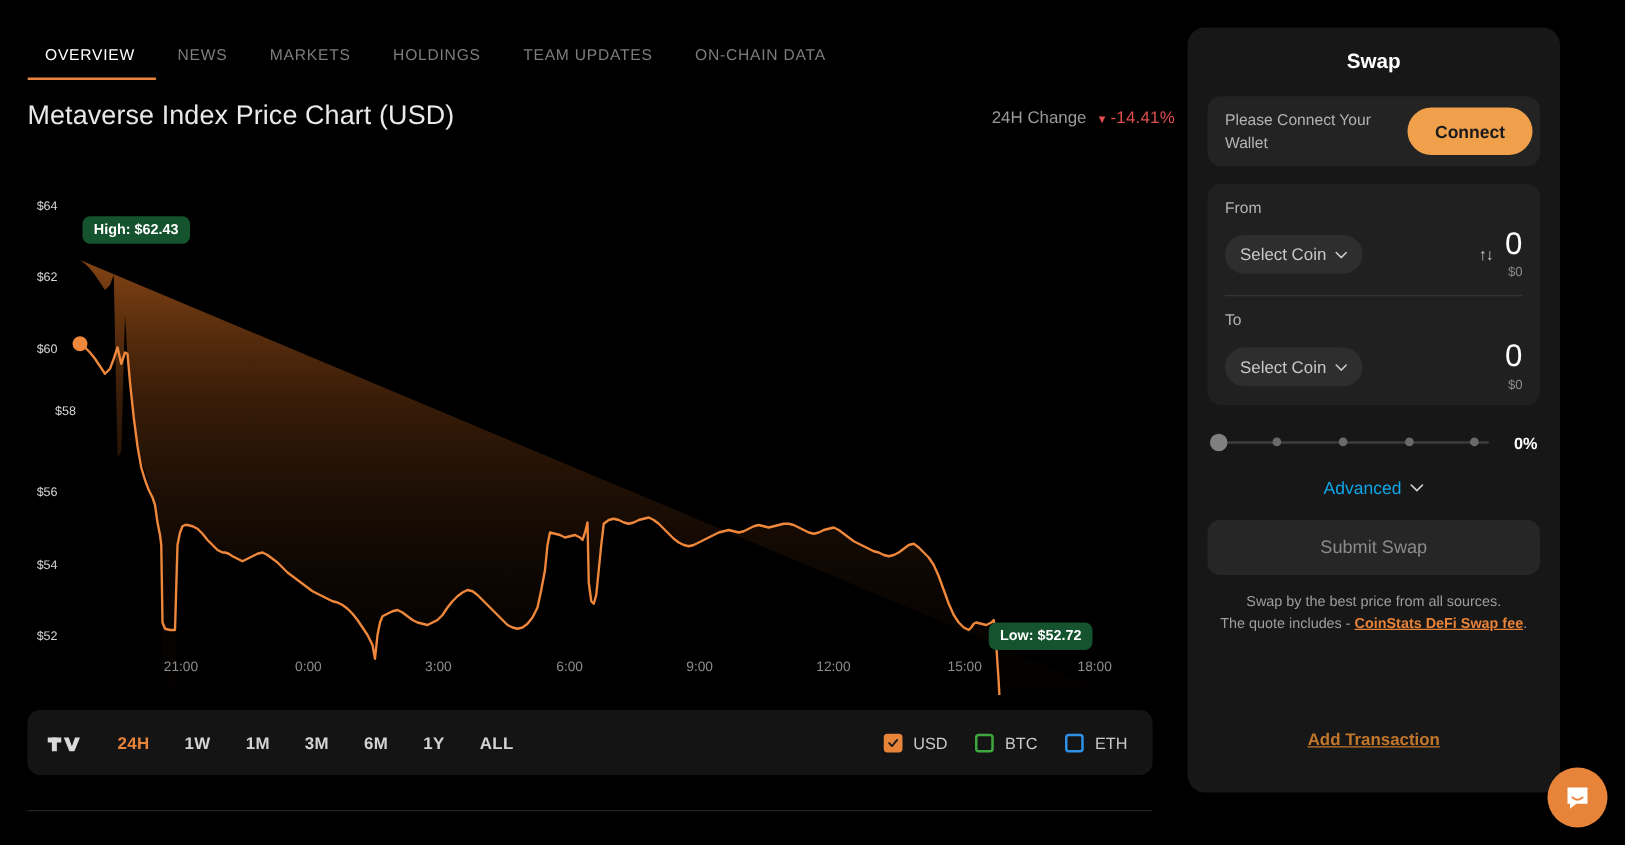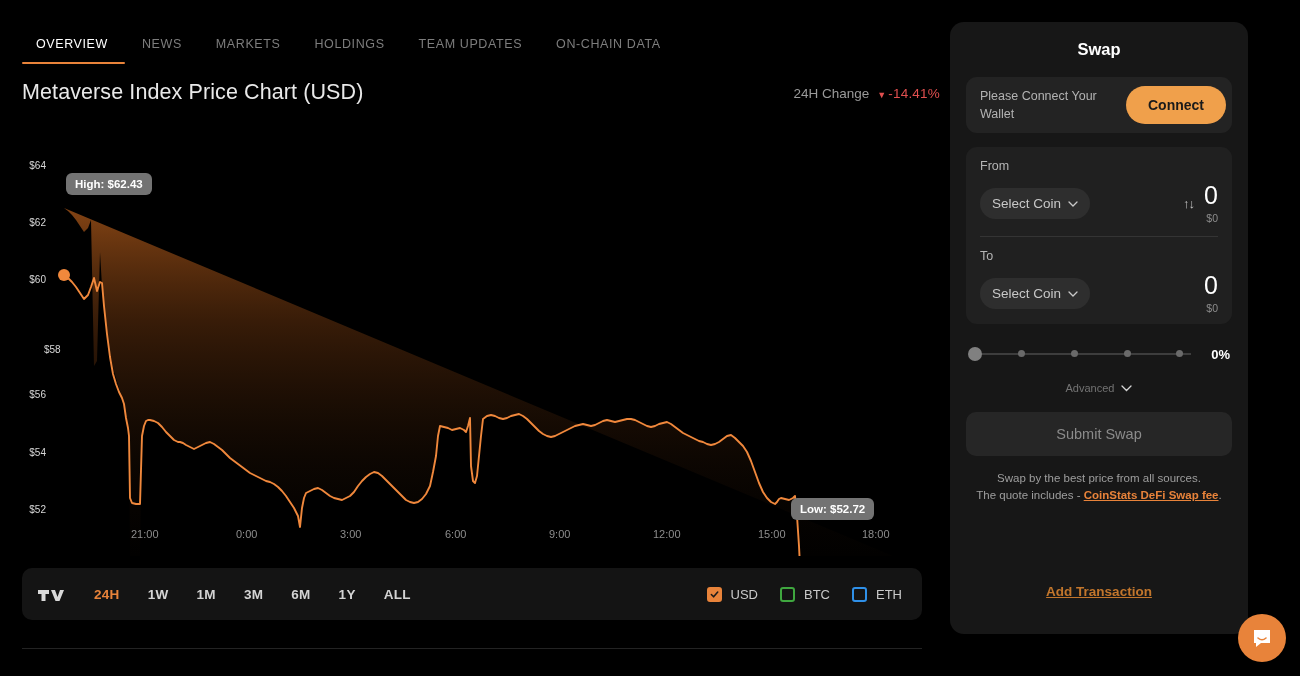--- a/index.html
+++ b/index.html
@@ -54,21 +54,21 @@
 
   .ylabel {
     position: absolute; font-size: 10px; color: #d8d8d8;
     text-align: right; width: 46px;
   }
   .xlabel {
     position: absolute; font-size: 11px; color: #8d8d8d;
     text-align: left; width: 60px; top: 392px;
   }
   .tooltip {
-    position: absolute; background: #737373; color: #ffffff;
+    position: absolute; background: #14532d; color: #ffffff;
     font-size: 11.5px; font-weight: 700; padding: 5px 9px;
     border-radius: 6px; white-space: nowrap;
   }
 
   
   .toolbar {
     position: absolute; left: 22px; top: 568px;
     width: 900px; height: 52px; background: #141414;
     border-radius: 10px; display: flex; align-items: center;
   }
@@ -148,21 +148,21 @@
     border-radius: 50%; background: #6a6a6a;
   }
   .slider-knob {
     position: absolute; left: 0; top: 1px; width: 14px; height: 14px;
     border-radius: 50%; background: #808080; cursor: pointer;
   }
   .slider-pct { color: #ffffff; font-size: 13px; font-weight: 700; }
 
   .advanced {
     display: flex; align-items: center; justify-content: center; gap: 7px;
-    margin-top: 20px; color: #737373; font-size: 11px; cursor: pointer;
+    margin-top: 20px; color: #0ea5e9; font-size: 14px; cursor: pointer;
   }
   .submit {
     margin-top: 18px; width: 100%; height: 44px; background: #262626;
     border: none; border-radius: 10px; color: #8b8b8b; font-size: 14.5px;
     cursor: not-allowed;
   }
   .swap-note {
     margin-top: 14px; text-align: center; color: #9e9e9e;
     font-size: 11.5px; line-height: 1.5;
   }
@@ -275,21 +275,21 @@
         L 835,536 L 839,538 L 843,538 L 847,539 L 851,539 L 855,540 L 859,541 L 863,540
         L 867,541 L 871,544 L 875,546 L 877,544 L 879,540 L 881,538 L 885,536 L 889,533
         L 893,535" transform="translate(0,-70)"></path>
       <circle cx="64" cy="139" r="6" fill="#f0883c"></circle>
       <circle cx="873" cy="478" r="6" fill="#f0883c"></circle>
     </svg>
 
     <div class="ylabel" style="left:0px; top:24px;">$64</div>
     <div class="ylabel" style="left:0px; top:81px;">$62</div>
     <div class="ylabel" style="left:0px; top:138px;">$60</div>
-    <div class="ylabel" style="left:0px; top:208px;padding-left:44px;">$58</div>
+    <div class="ylabel" style="left:0px; top:188px;padding-left:44px;">$58</div>
     <div class="ylabel" style="left:0px; top:253px;">$56</div>
     <div class="ylabel" style="left:0px; top:311px;">$54</div>
     <div class="ylabel" style="left:0px; top:368px;">$52</div>
 
     <div class="xlabel" style="left:131px;">21:00</div>
     <div class="xlabel" style="left:236px;">0:00</div>
     <div class="xlabel" style="left:340px;">3:00</div>
     <div class="xlabel" style="left:445px;">6:00</div>
     <div class="xlabel" style="left:549px;">9:00</div>
     <div class="xlabel" style="left:653px;">12:00</div>

